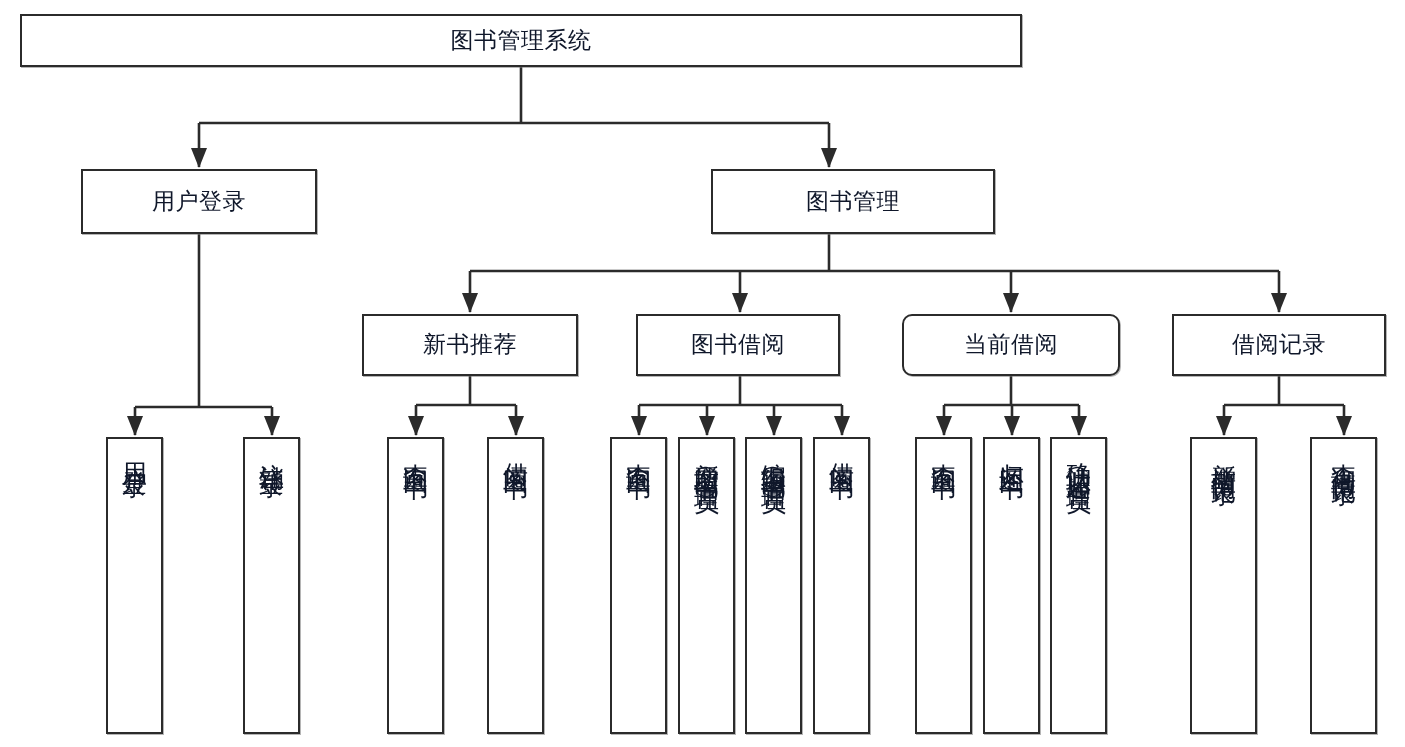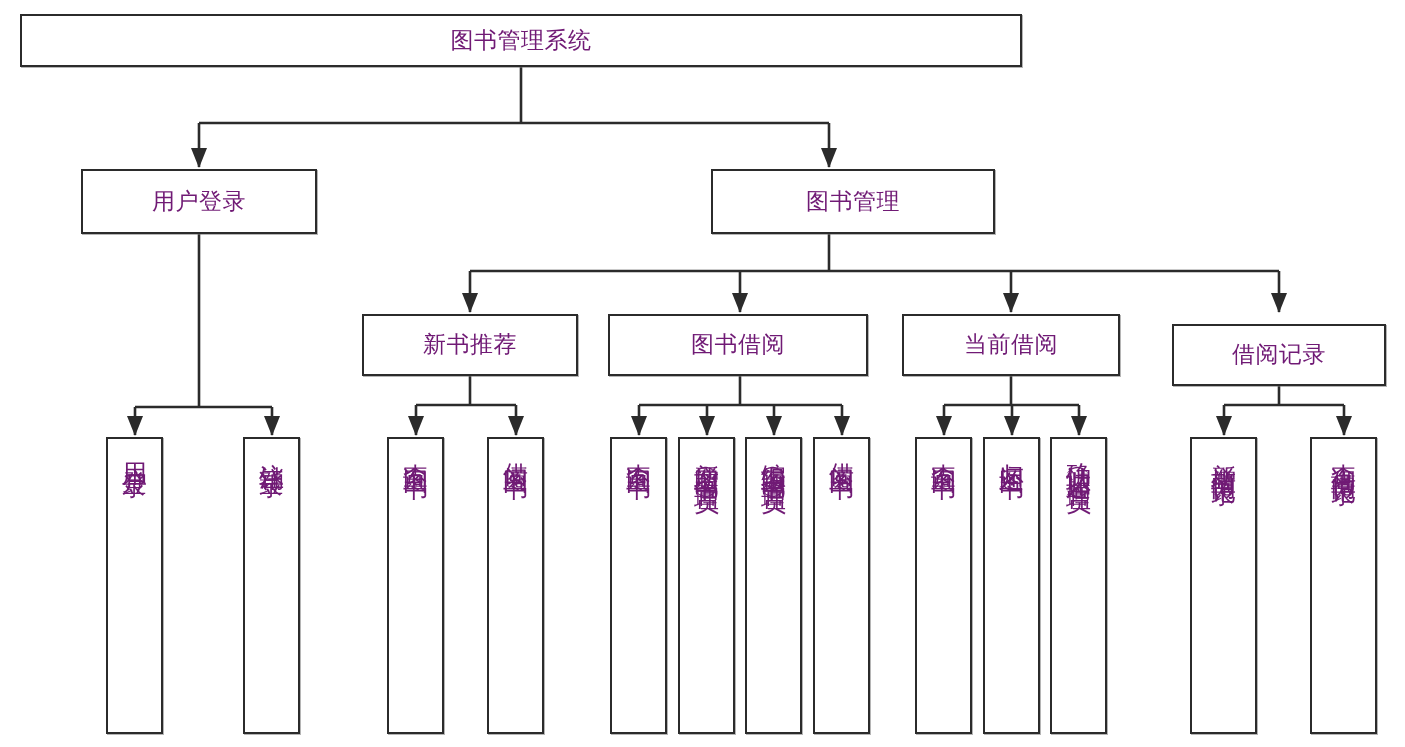--- a/index.html
+++ b/index.html
@@ -16,21 +16,21 @@
     position:absolute;
     box-sizing:border-box;
     background:#ffffff;
     border:2px solid #2b2b2b;
     display:flex;
     align-items:center;
     justify-content:center;
     box-shadow:1px 1px 0 rgba(120,120,120,.55);
   }
   .node .lbl{
-    color:#701a75;
+    color:#0f172a;
     line-height:1.18;
     text-align:center;
     white-space:nowrap;
   }
   
   .node.h .lbl{font-size:23px;letter-spacing:.5px;}
   .node.root .lbl{font-size:23px;}
   
   .node.v{
     align-items:flex-start;
@@ -124,27 +124,27 @@
       </div>
       <div class="node h" style="left: 81px; top: 169px; width: 236px; height: 65px;">
         <span class="lbl">用户登录</span>
       </div>
       <div class="node h" style="left: 711px; top: 169px; width: 284px; height: 65px;">
         <span class="lbl">图书管理</span>
       </div>
       <div class="node h" style="left: 362px; top: 314px; width: 216px; height: 62px;">
         <span class="lbl">新书推荐</span>
       </div>
-      <div class="node h" style="left: 608px; top: 314px; width: 260px; height: 62px; font-family: Liberation Serif, serif;">
+      <div class="node h" style="left: 636px; top: 314px; width: 204px; height: 62px; font-family: Liberation Serif, serif;">
         <span class="lbl">图书借阅</span>
       </div>
-      <div class="node h" style="left: 902px; top: 314px; width: 218px; height: 62px;">
+      <div class="node h" style="left: 902px; top: 314px; width: 218px; height: 62px; border-radius: 10px;">
         <span class="lbl">当前借阅</span>
       </div>
-      <div class="node h" style="left: 1172px; top: 314px; width: 214px; height: 62px; margin-top: 10px;">
+      <div class="node h" style="left: 1172px; top: 314px; width: 214px; height: 62px;">
         <span class="lbl">借阅记录</span>
       </div>
       <div class="node v" style="left: 106px; top: 437px; width: 57px; height: 297px;">
         <span class="lbl">用户登录</span>
       </div>
       <div class="node v" style="left: 243px; top: 437px; width: 57px; height: 297px;">
         <span class="lbl">注销登录</span>
       </div>
       <div class="node v" style="left: 387px; top: 437px; width: 57px; height: 297px;">
         <span class="lbl">查询图书</span>

